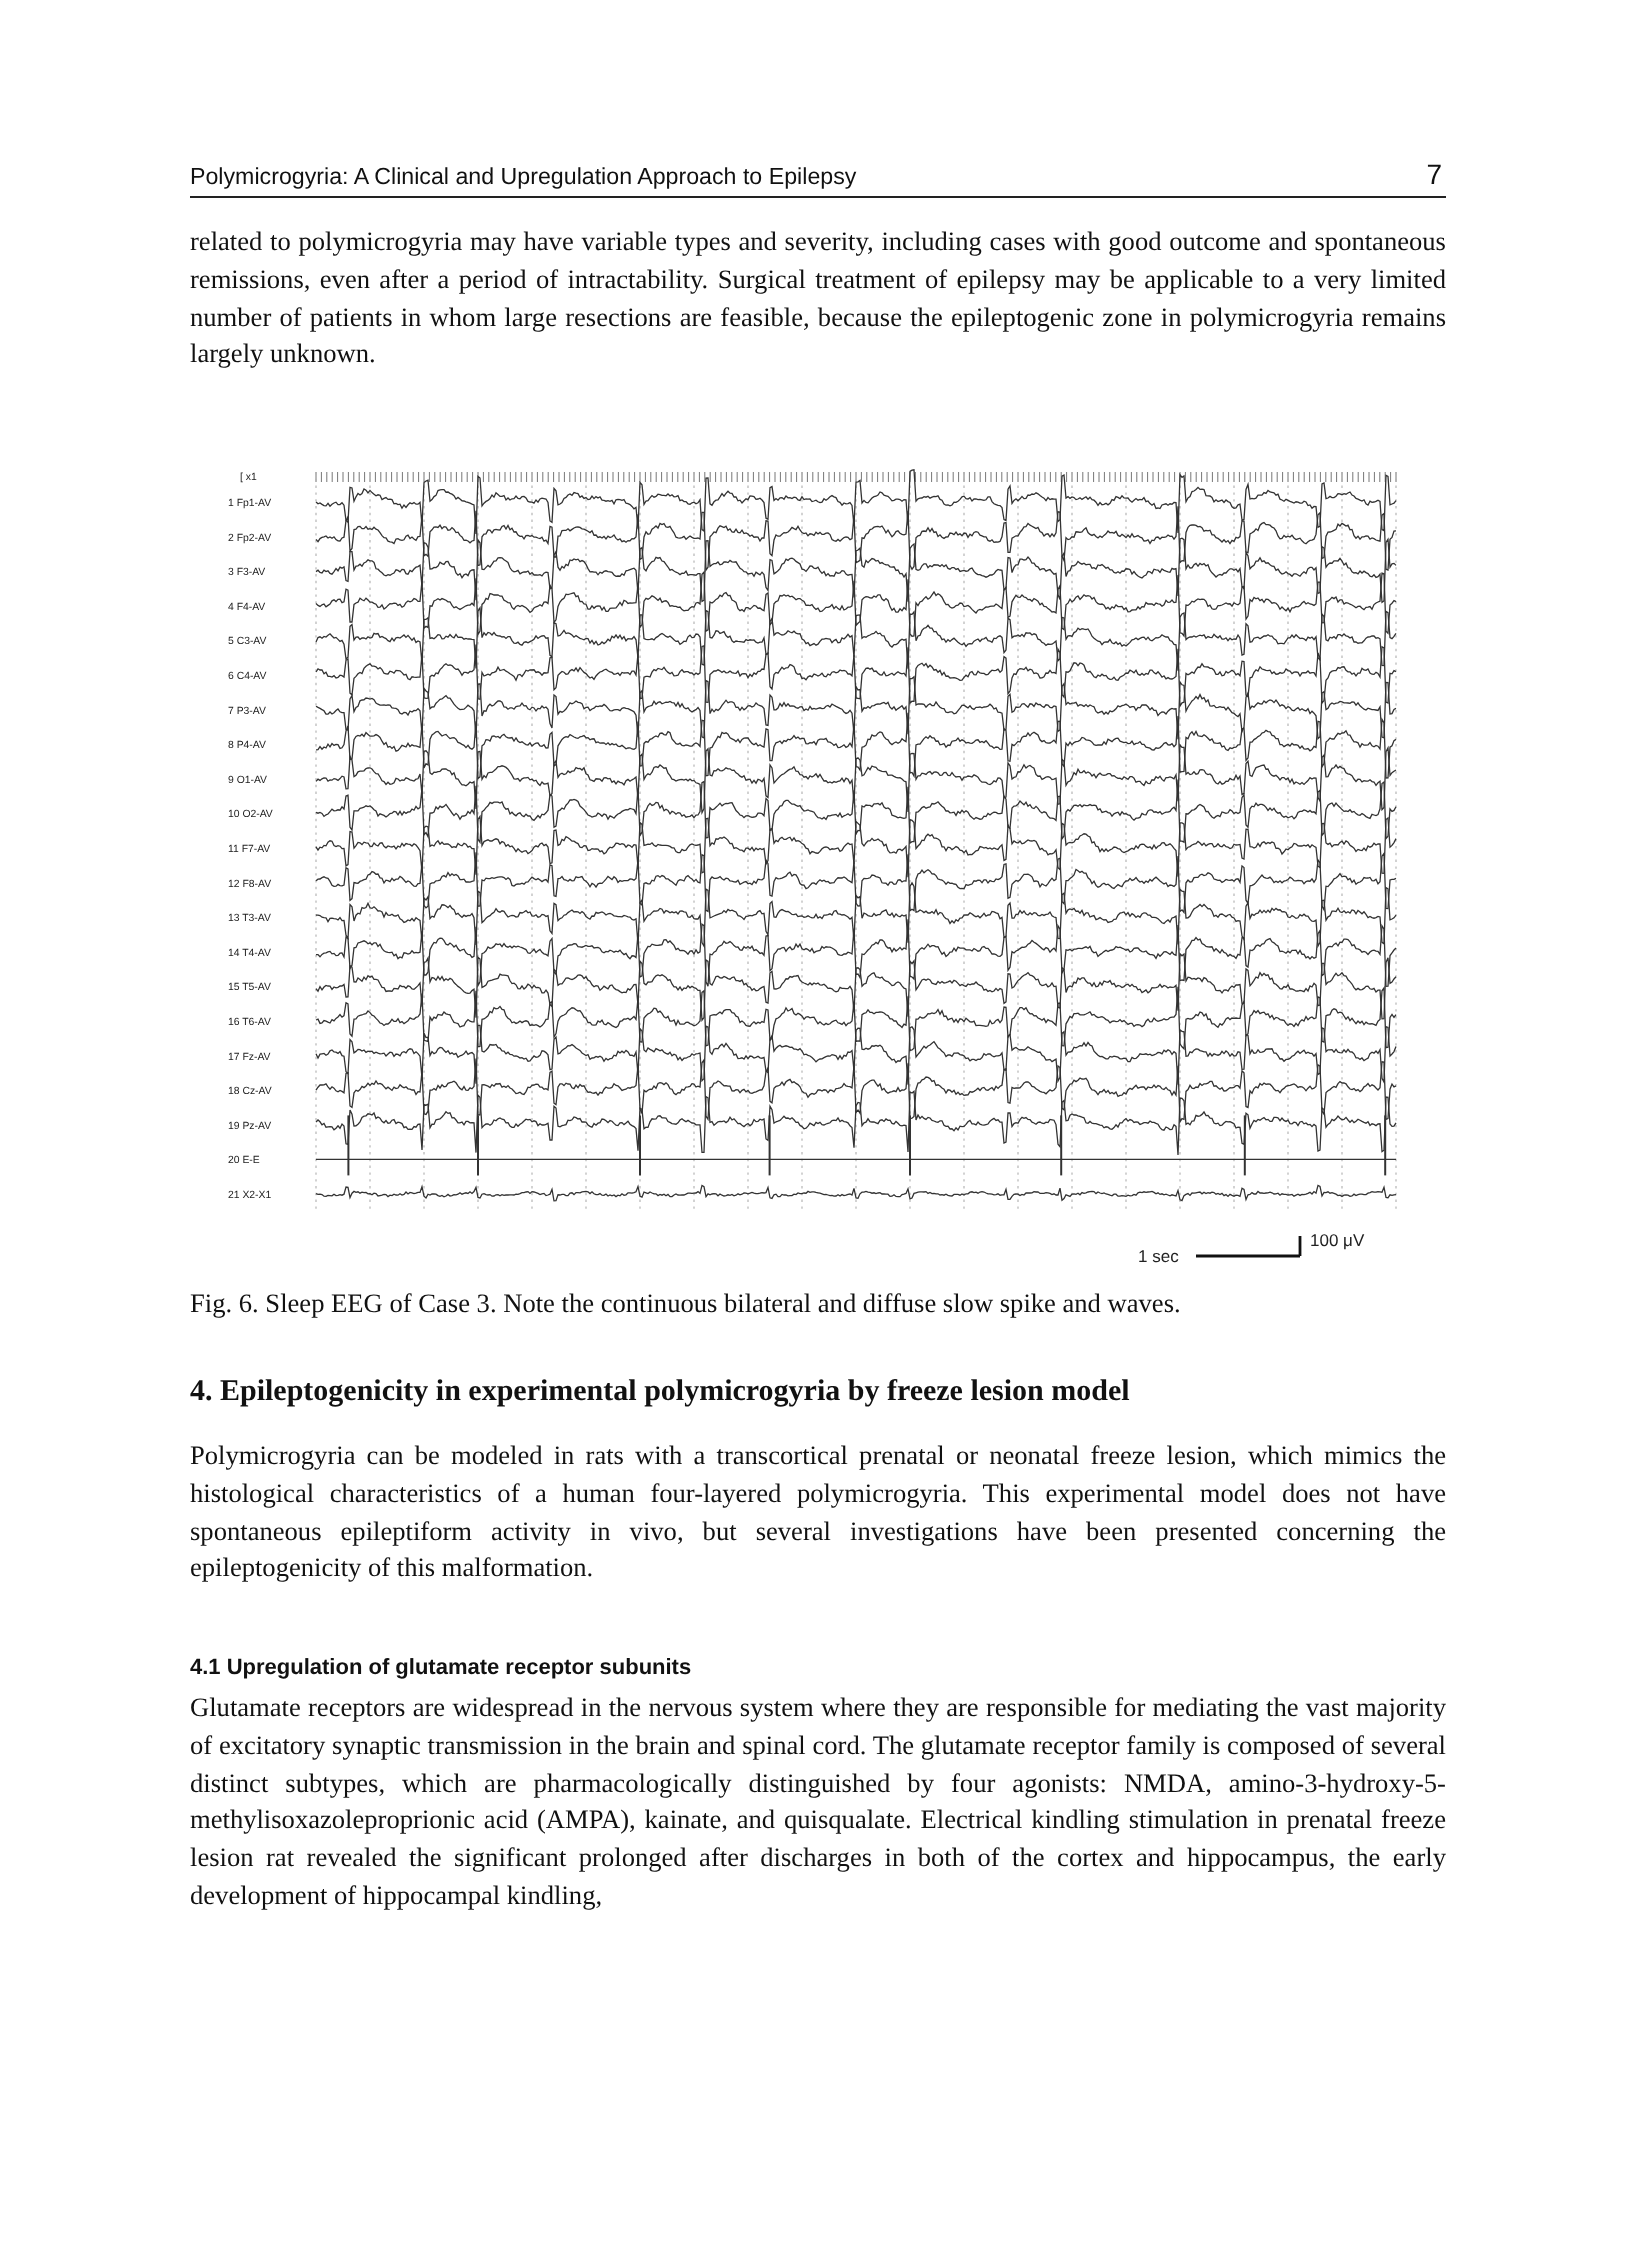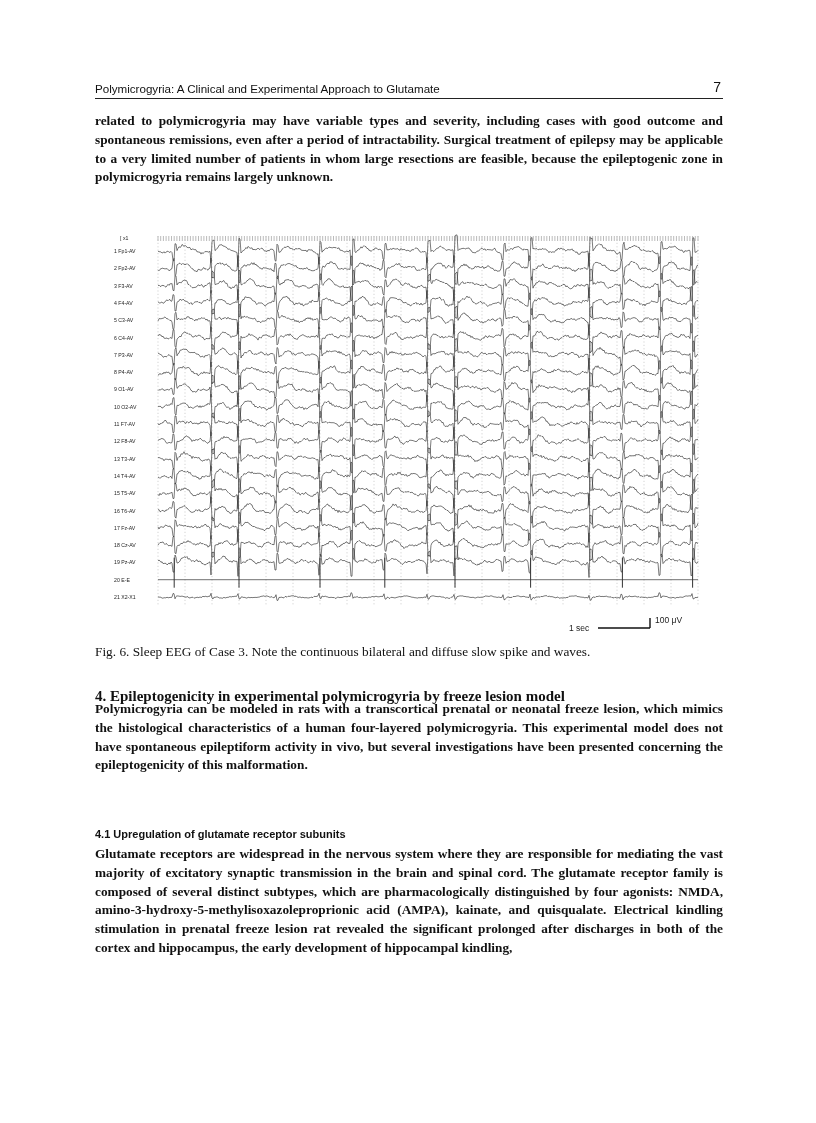--- a/index.html
+++ b/index.html
@@ -8,49 +8,49 @@
   .running-head {
     position: absolute; left: 95px; top: 80px; width: 628px; height: 18px;
     border-bottom: 1.3px solid #222;
     font-family: "Liberation Sans", sans-serif; font-size: 11.6px;
   }
   .running-head .title { position: absolute; left: 0; top: 2px; }
   .running-head .pnum { position: absolute; right: 2px; top: -1px; font-size: 14px; }
   .body-text {
     position: absolute; left: 95px; width: 628px;
     font-family: "Liberation Serif", serif; font-size: 13.3px; line-height: 18.8px;
-    text-align: justify; margin: 0; font-weight: bold;
+    text-align: justify; margin: 0;
   }
   .p1 { top: 112px; }
   .figure { position: absolute; left: 110px; top: 228px; width: 600px; height: 412px; }
   .figure svg { position: absolute; left: 0; top: 0; }
   .caption {
     position: absolute; left: 95px; top: 644px; width: 628px;
     font-family: "Liberation Serif", serif; font-size: 13.3px;
   }
   .h2 {
     position: absolute; left: 95px; top: 688px; width: 640px;
     font-family: Liberation Serif, serif; font-weight: bold; font-size: 15px; margin: 0;
   }
-  .p2 { top: 700px; }
+  .p2 { top: 719px; }
   .h3 {
     position: absolute; left: 95px; top: 828px; width: 628px;
     font-family: "Liberation Sans", sans-serif; font-weight: bold; font-size: 11px; margin: 0;
   }
   .p3 { top: 845px; }
   .ch-label { font-family: "Liberation Sans", sans-serif; font-size: 5.2px; fill: #222; }
   .scale-label { font-family: "Liberation Sans", sans-serif; font-size: 8.5px; fill: #222; }
 </style>
 </head>
 <body>
 
 <div class="page">
 
   <div class="running-head">
-    <span class="title">Polymicrogyria: A Clinical and Experimental Approach to Glutamate</span>
+    <span class="title">Polymicrogyria: A Clinical and Upregulation Approach to Epilepsy</span>
     <span class="pnum">7</span>
   </div>
 
   <p class="body-text p1">related to polymicrogyria may have variable types and severity, including cases with good outcome and spontaneous remissions, even after a period of intractability. Surgical treatment of epilepsy may be applicable to a very limited number of patients in whom large resections are feasible, because the epileptogenic zone in polymicrogyria remains largely unknown.</p>
 
   <div class="figure">
     <svg id="eeg-svg" width="600" height="412" viewBox="0 0 600 412">
         <line x1="48" y1="8" x2="48" y2="13" stroke="#777" stroke-width="0.5"></line>
         <line x1="50.7" y1="8" x2="50.7" y2="13" stroke="#777" stroke-width="0.5"></line>
         <line x1="53.400000000000006" y1="8" x2="53.400000000000006" y2="13" stroke="#777" stroke-width="0.5"></line>

